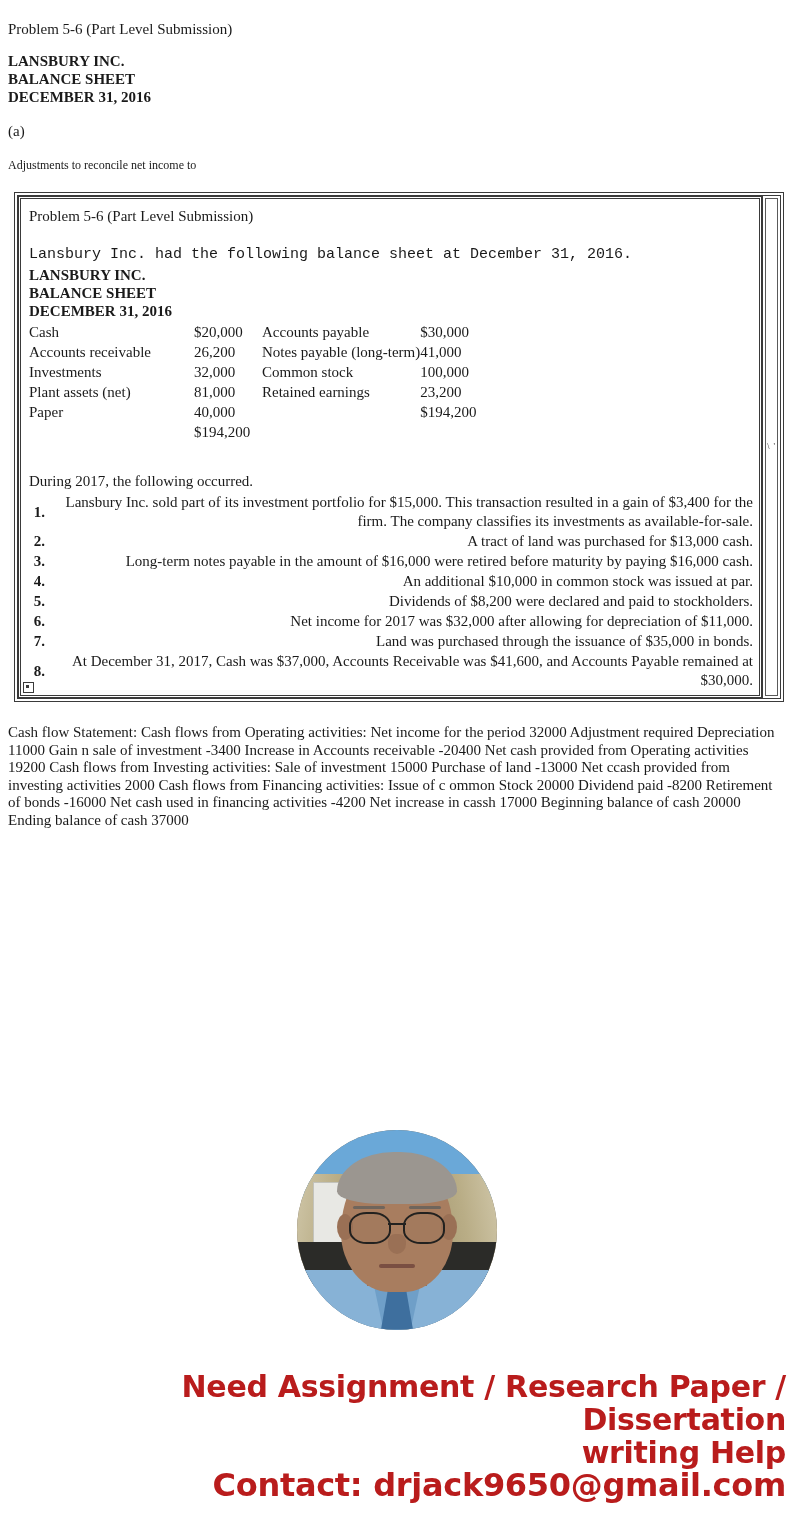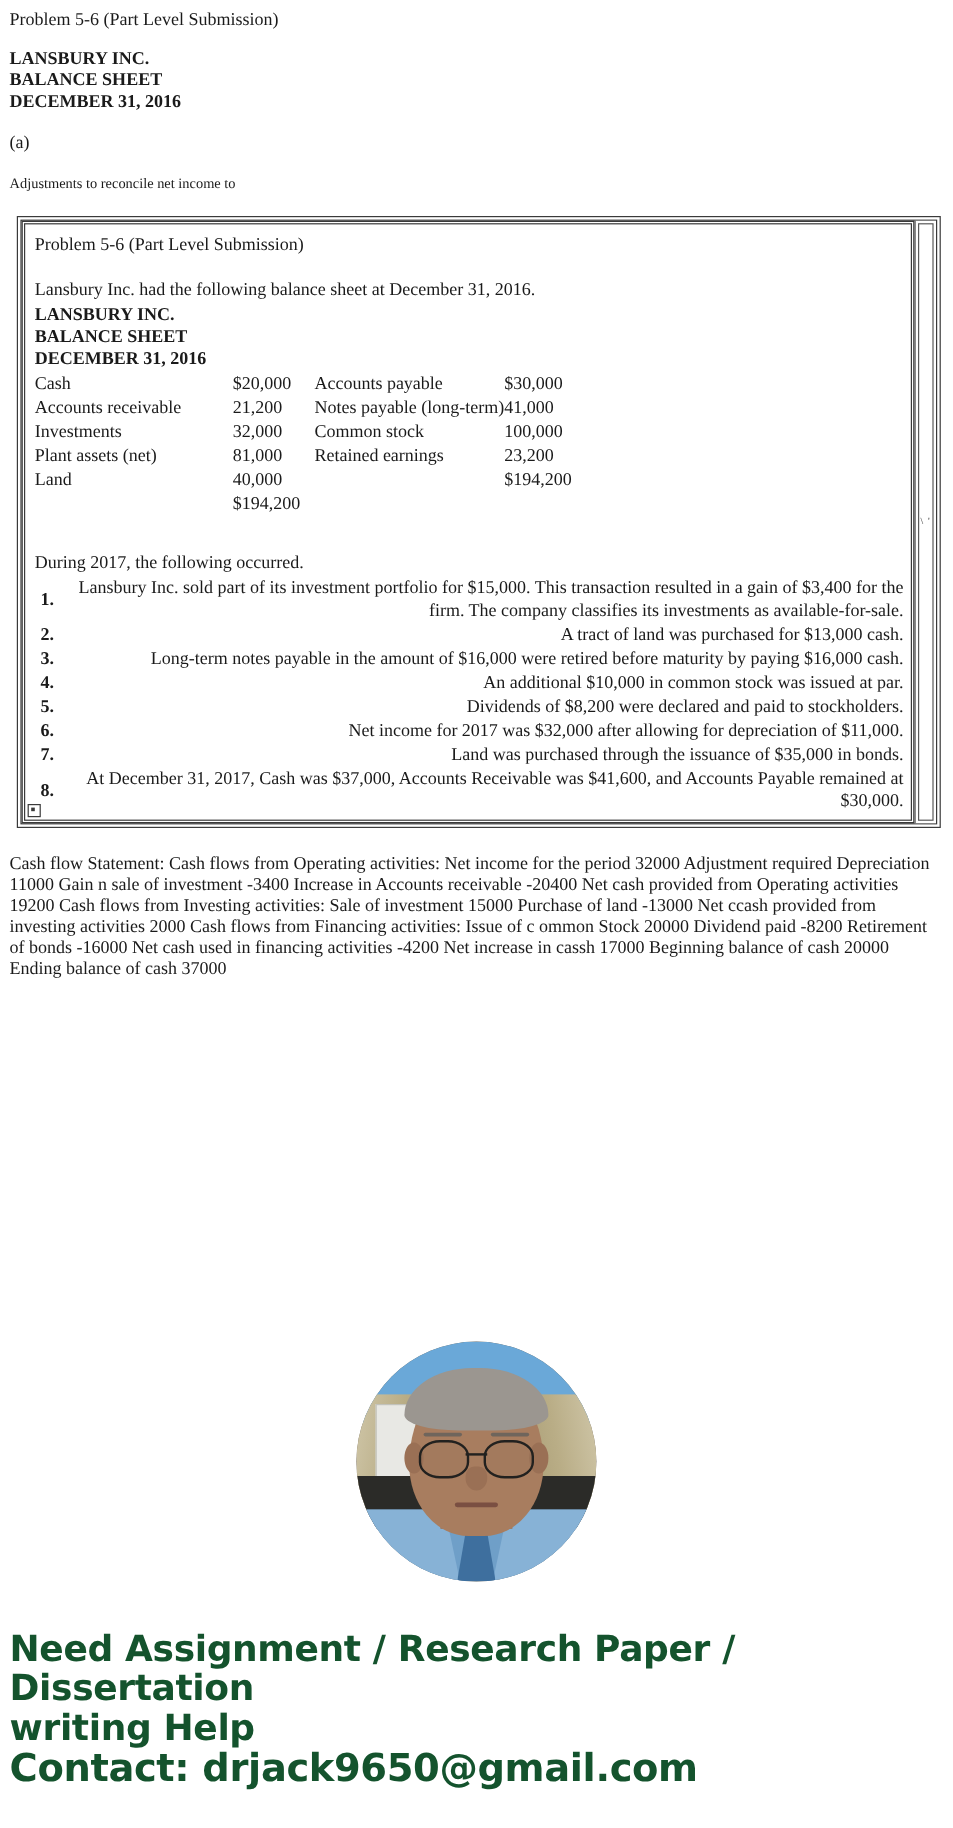--- a/index.html
+++ b/index.html
@@ -12,21 +12,21 @@
     font-family: "Liberation Serif", "DejaVu Serif", serif;
     color: #1a1a1a;
     -webkit-font-smoothing: antialiased;
   }
 
   .page {
     position: relative;
     width: 794px;
     min-height: 1523px;
     box-sizing: border-box;
-    padding: 8px 8px 0 8px;
+    padding: 20px 8px 0 8px;
   }
 
   
   .intro-line {
     font-size: 15px;
     line-height: 18px;
     margin: 0 0 14px 0;
   }
   .intro-heading {
     font-weight: bold;
@@ -76,20 +76,21 @@
 
   .box-title {
     font-size: 15px;
     line-height: 18px;
     margin: 0 0 20px 0;
   }
   .box-lead {
     font-size: 15px;
     line-height: 19px;
     margin: 0 0 2px 0;
+    font-family: Liberation Mono, monospace;
   }
   .box-head {
     font-weight: bold;
     font-size: 15px;
     line-height: 18px;
   }
   .box-head-block { margin: 0 0 2px 0; }
 
   
   .bs-table {
@@ -302,24 +303,24 @@
   }
   .av-mouth {
     position: absolute; left: 50%; top: 67%; width: 18%; height: 4px;
     margin-left: -9%;
     background: #7a4f42; border-radius: 3px;
   }
 
   
   .footer {
     margin: 40px 0 0 0;
-    text-align: left;
+    text-align: right;
     font-family: "DejaVu Sans", "Liberation Sans", sans-serif;
     font-weight: bold;
-    color: #14532d;
+    color: #b91c1c;
   }
   .footer-line1 {
     font-size: 30px;
     line-height: 33px;
     letter-spacing: -0.3px;
   }
   .footer-line2 {
     font-size: 32px;
     line-height: 33px;
     letter-spacing: -0.3px;
@@ -361,38 +362,38 @@
           <table class="bs-table">
             <tbody>
               <tr>
                 <td class="bs-c1">Cash</td>
                 <td class="bs-c2">$20,000</td>
                 <td class="bs-c3">Accounts payable</td>
                 <td class="bs-c4">$30,000</td>
               </tr>
               <tr>
                 <td class="bs-c1">Accounts receivable</td>
-                <td class="bs-c2">21,200</td>
+                <td class="bs-c2">26,200</td>
                 <td class="bs-c3">Notes payable (long-term)</td>
                 <td class="bs-c4">41,000</td>
               </tr>
               <tr>
                 <td class="bs-c1">Investments</td>
                 <td class="bs-c2">32,000</td>
                 <td class="bs-c3">Common stock</td>
                 <td class="bs-c4">100,000</td>
               </tr>
               <tr>
                 <td class="bs-c1">Plant assets (net)</td>
                 <td class="bs-c2">81,000</td>
                 <td class="bs-c3">Retained earnings</td>
                 <td class="bs-c4">23,200</td>
               </tr>
               <tr>
-                <td class="bs-c1">Land</td>
+                <td class="bs-c1">Paper</td>
                 <td class="bs-c2">40,000</td>
                 <td class="bs-c3"></td>
                 <td class="bs-c4">$194,200</td>
               </tr>
               <tr>
                 <td class="bs-c1"></td>
                 <td class="bs-c2">$194,200</td>
                 <td class="bs-c3"></td>
                 <td class="bs-c4"></td>
               </tr>

